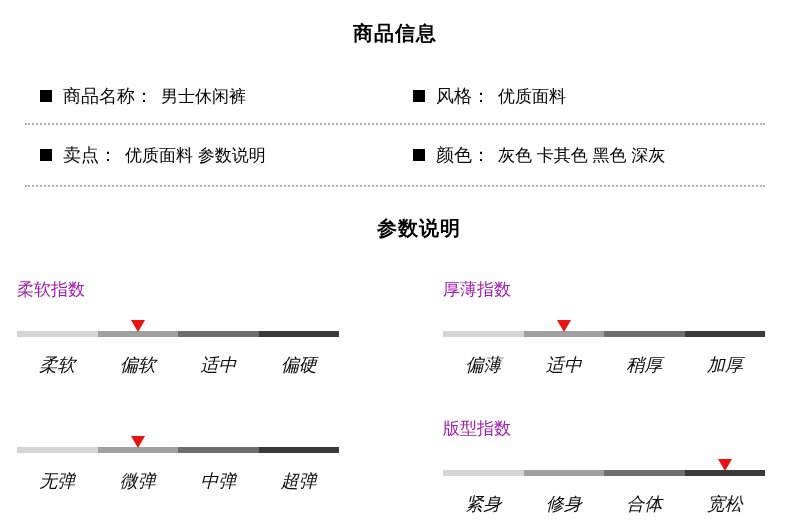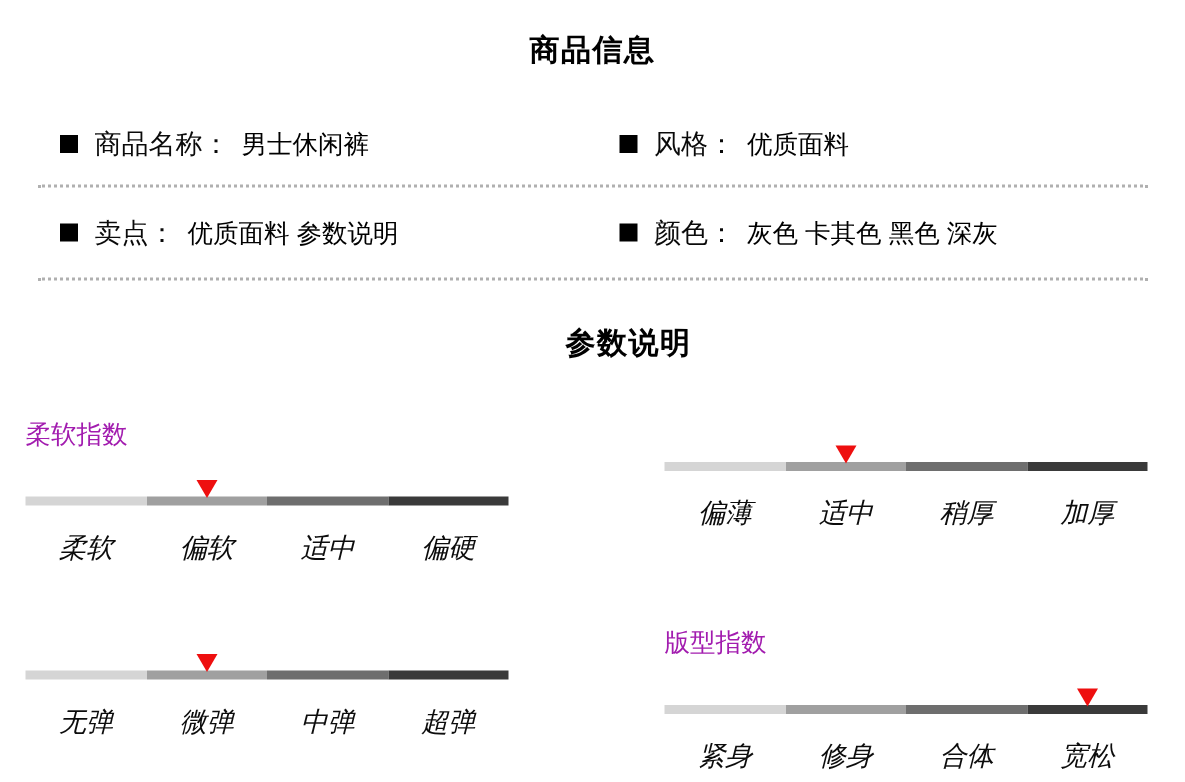--- a/index.html
+++ b/index.html
@@ -96,20 +96,21 @@
       </div>
       <div class="levels">
         <span class="level">柔软</span>
         <span class="level">偏软</span>
         <span class="level">适中</span>
         <span class="level">偏硬</span>
       </div>
     </div>
 
     <div class="scale">
+      <div class="scale-name">厚薄指数</div>
       <div class="bar-wrap">
         <div class="bar">
             <div class="bar-seg" style="background: rgb(213, 213, 213);"></div>
             <div class="bar-seg" style="background: rgb(160, 160, 160);"></div>
             <div class="bar-seg" style="background: rgb(110, 110, 110);"></div>
             <div class="bar-seg" style="background: rgb(58, 58, 58);"></div>
           </div>
         <div class="marker" style="left: 37.5%; border-top-color: rgb(238, 15, 15);"></div>
       </div>
       <div class="levels">

